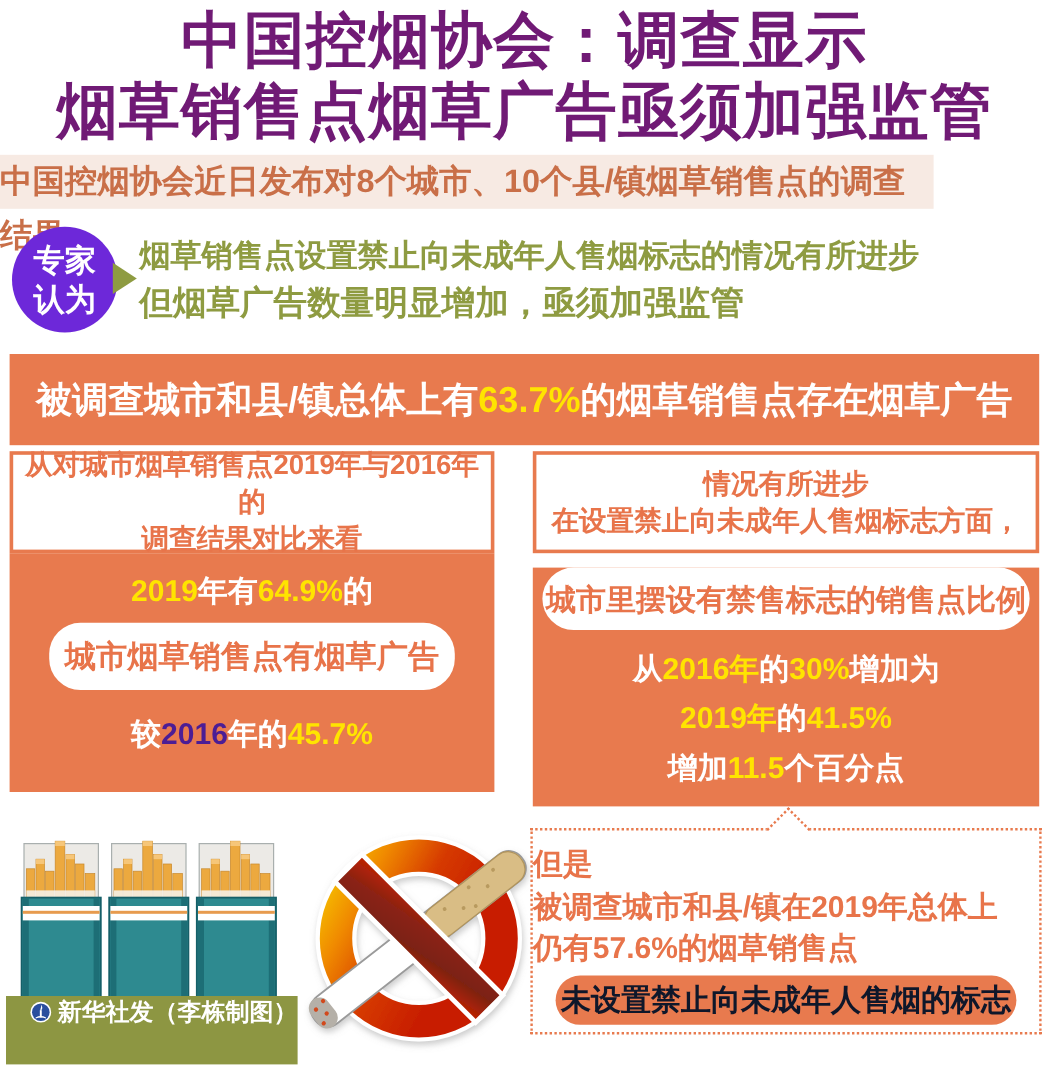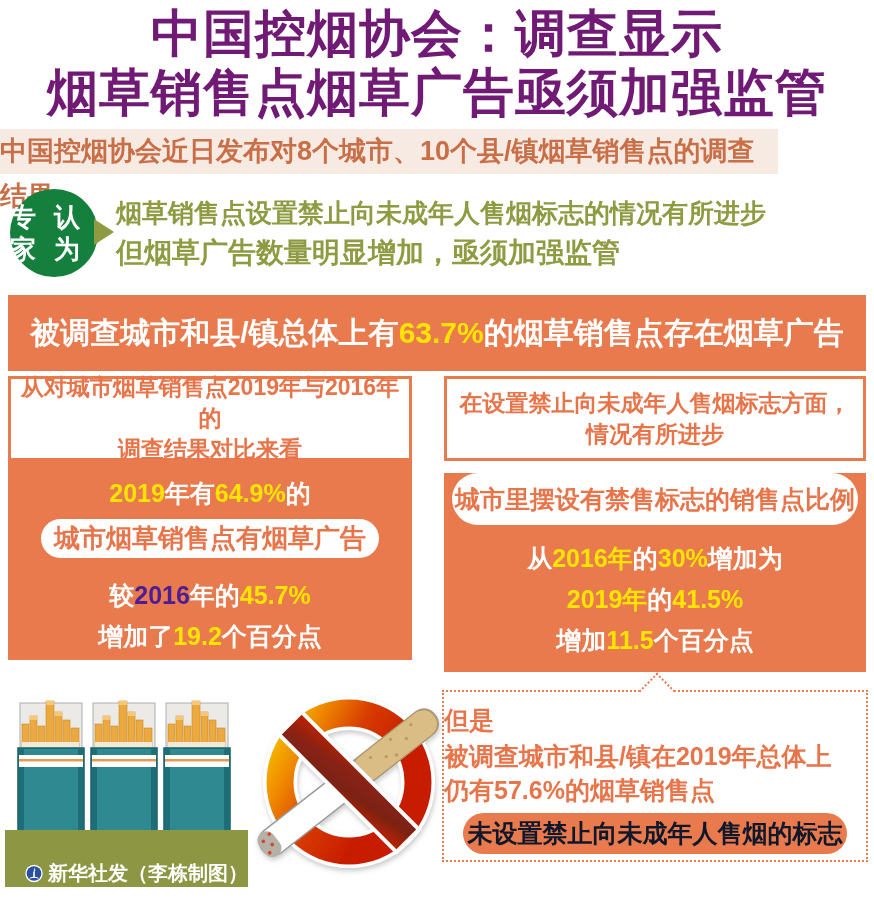--- a/index.html
+++ b/index.html
@@ -9,22 +9,22 @@
   
   .title{position:absolute;top:4px;left:0;width:874px;text-align:center;
          color:#701a75;font-weight:bold;font-size:51px;line-height:59px;letter-spacing:1px;}
 
   
   .subtitle{position:absolute;top:129px;left:0;width:778px;height:45px;background:#f7eae3;
             color:#c96f48;font-size:27px;line-height:45px;text-align:left;font-weight:600;}
 
   
   .bubble{position:absolute;top:189px;left:10px;width:88px;height:88px;border-radius:50%;
-          background:#15803d;color:#fff;font-size:26px;font-weight:600;
-          display:flex;flex-direction:row;align-items:center;justify-content:center;line-height:32px;}
+          background:#6d28d9;color:#fff;font-size:26px;font-weight:600;
+          display:flex;flex-direction:column;align-items:center;justify-content:center;line-height:32px;}
   .bubble-tail{position:absolute;top:219px;left:94px;width:0;height:0;
                border-top:13px solid transparent;border-bottom:13px solid transparent;
                border-left:20px solid #8e9b41;}
   .expert-text{position:absolute;top:196px;left:116px;color:#8e9b41;}
   .expert-line1{font-size:26px;line-height:34px;font-weight:600;}
   .expert-line2{font-size:28px;line-height:46px;font-weight:bold;}
 
   
   .banner{position:absolute;top:295px;left:8px;width:858px;height:76px;background:#e87a4e;
           color:#fff;font-size:30px;font-weight:600;display:flex;align-items:center;justify-content:center;}
@@ -36,34 +36,34 @@
   .col-header{box-sizing:border-box;border:3px solid #e87a4e;background:#fff;height:85px;
               color:#e8744a;font-size:23px;font-weight:600;line-height:31px;text-align:center;
               display:flex;flex-direction:column;justify-content:center;}
   .col-body{background:#e87a4e;height:199px;color:#fff;font-size:25px;font-weight:600;text-align:center;}
   .body-line{line-height:30px;}
   .run-white{color:#ffffff;}
   .run-yellow{color:#ffe400;}
   .run-red{color:#4c1d95;}
   .pill-white{background:#fff;color:#e8744a;border-radius:26px;font-weight:600;
               display:flex;align-items:center;justify-content:center;margin:0 auto;}
-  .pill-left{width:338px;height:39px;font-size:26px;margin-top:11px;}
+  .pill-left{width:338px;height:56px;font-size:26px;margin-top:11px;}
   .pill-right{width:406px;height:52px;font-size:25px;margin-top:12px;}
 
   .lb-line1{padding-top:17px;}
   .lb-line2{margin-top:22px;}
   .lb-line3{margin-top:11px;}
   .rb-line1{margin-top:18px;}
   .rb-line2{margin-top:11px;}
   .rb-line3{margin-top:11px;}
 
   
   .packs{position:absolute;left:15px;top:698px;}
   .platform{position:absolute;left:5px;top:830px;width:243px;height:57px;background:#8d9642;
-            display:flex;align-items:flex-end;gap:5px;padding-left:20px;box-sizing:border-box;}
+            display:flex;align-items:flex-start;gap:5px;padding-left:20px;box-sizing:border-box;}
   .credit-text{color:#fff;font-size:20px;font-weight:bold;white-space:nowrap;}
   .nosmoke{position:absolute;left:253px;top:686px;}
 
   
   .callout{position:absolute;left:442px;top:690px;width:426px;height:172px;box-sizing:border-box;
            border:2px dotted #e87a4e;background:#fff;color:#e8744a;text-align:left;
            font-size:25px;font-weight:600;}
   .callout-pointer{position:absolute;left:200px;top:-14px;width:24px;height:24px;background:#fff;
                    border-top:2px dotted #e87a4e;border-left:2px dotted #e87a4e;
                    transform:rotate(45deg);}
@@ -102,28 +102,27 @@
 
   <div class="col col-left">
     <div class="col-header">
       <div>从对城市烟草销售点2019年与2016年的</div>
       <div>调查结果对比来看</div>
     </div>
     <div class="col-body">
       <div class="body-line lb-line1"><span class="run-yellow">2019</span><span class="run-white">年有</span><span class="run-yellow">64.9%</span><span class="run-white">的</span></div>
       <div class="pill-white pill-left">城市烟草销售点有烟草广告</div>
       <div class="body-line lb-line2"><span class="run-white">较</span><span class="run-red">2016</span><span class="run-white">年的</span><span class="run-yellow">45.7%</span></div>
-      <div class="body-line lb-line3"><span class="run-white">增加了</span><span class="run-yellow">19.2</span><span class="run-white">个百分点</span></div>
     </div>
   </div>
 
   <div class="col col-right">
     <div class="col-header">
+      <div>情况有所进步</div>
       <div>在设置禁止向未成年人售烟标志方面，</div>
-      <div>情况有所进步</div>
     </div>
     <div class="col-body">
       <div class="pill-white pill-right">城市里摆设有禁售标志的销售点比例</div>
       <div class="body-line rb-line1"><span class="run-white">从</span><span class="run-yellow">2016年</span><span class="run-white">的</span><span class="run-yellow">30%</span><span class="run-white">增加为</span></div>
       <div class="body-line rb-line2"><span class="run-yellow">2019年</span><span class="run-white">的</span><span class="run-yellow">41.5%</span></div>
       <div class="body-line rb-line3"><span class="run-white">增加</span><span class="run-yellow">11.5</span><span class="run-white">个百分点</span></div>
     </div>
   </div>
 
   <svg class="packs" width="220" height="136" viewBox="0 0 220 136">

